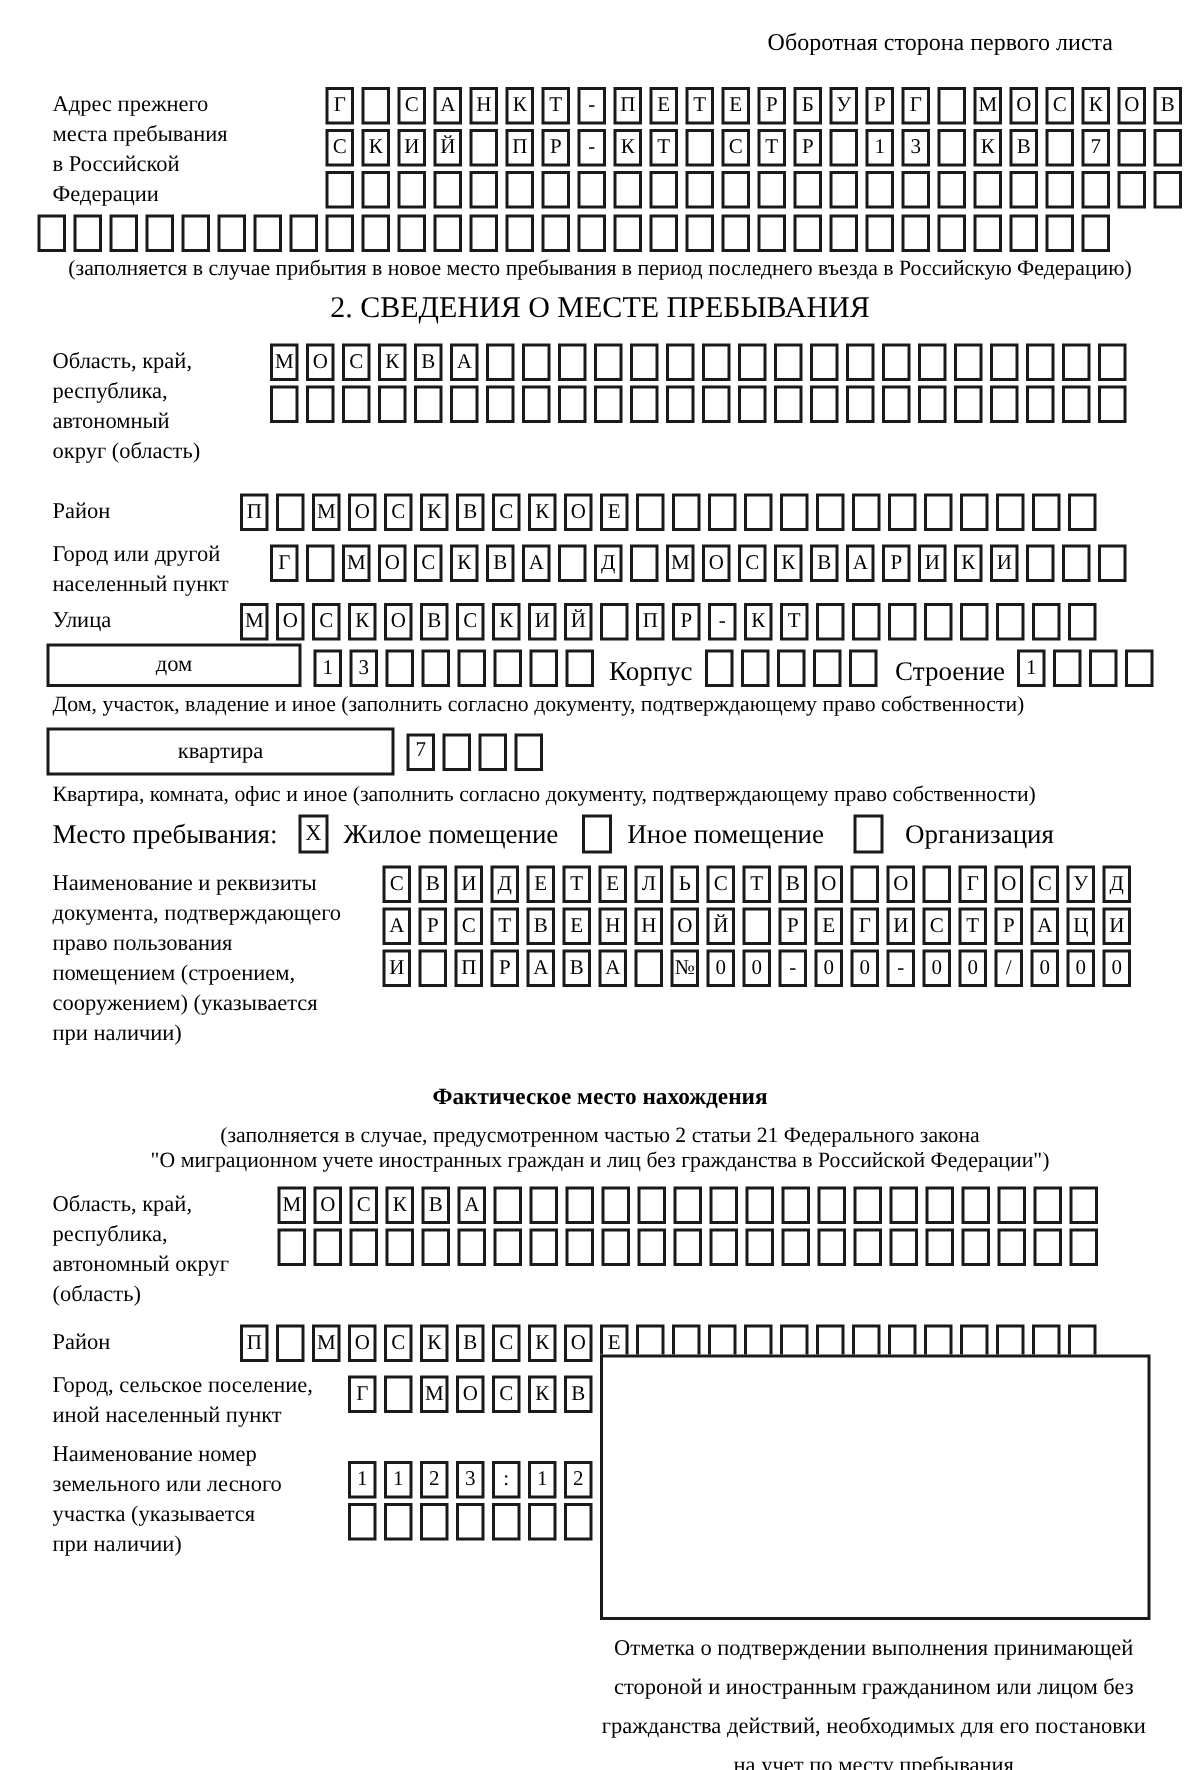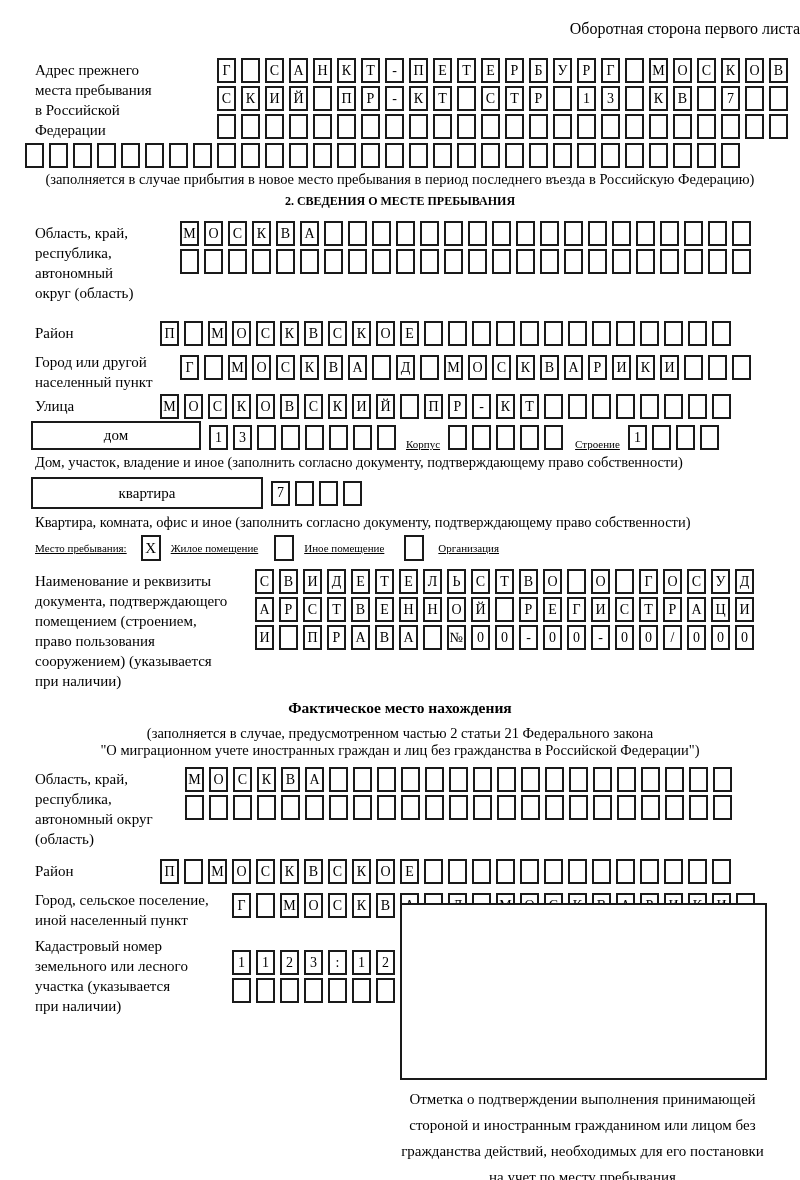--- a/index.html
+++ b/index.html
@@ -3,42 +3,42 @@
 <meta charset="utf-8">
 <style>
   * { margin:0; padding:0; box-sizing:border-box; }
   html,body { background:#fff; }
   .page {
     width:800px; height:1180px; position:relative; overflow:hidden;
     background:#fff; color:#000;
     font-family:"Liberation Serif","DejaVu Serif",serif;
     padding:20px 0 0 25px;
   }
-  .hdr { text-align:right; font-size:16px; }
+  .hdr { text-align:right; padding-right:58px; font-size:16px; }
   .frow { display:flex; align-items:flex-start; }
   .flabel { font-size:15px; line-height:20px; padding-left:10px; flex:0 0 auto; padding-top:2px; }
   .w155 { width:155px; } .w135 { width:135px; } .w230 { width:230px; }
   .w160 { width:160px; } .w207 { width:207px; }
   .cellstack { display:flex; flex-direction:column; gap:3px; }
   .cellrow { display:flex; gap:5px; }
   .cell {
     width:19px; height:25px; flex:0 0 auto;
     border:2px solid #1a1a1a;
     display:inline-flex; align-items:center; justify-content:center;
     font-size:14px; line-height:1;
   }
   .note { font-size:14.5px; text-align:center; width:750px; }
-  .h2 { font-size:12px; font-weight:bold; text-align:center; width:750px; }
+  .h2 { font-size:20px; font-weight:normal; text-align:center; width:750px; }
   .h3 { font-size:15.5px; font-weight:bold; text-align:center; width:750px; }
   .leftnote { font-size:14.5px; padding-left:10px; }
   .bigbox {
     border:2px solid #1a1a1a; height:29px; display:inline-flex;
     align-items:center; justify-content:center; font-size:15px; flex:0 0 auto;
   }
-  .inline-lbl { font-size:11px; padding-top:4px; flex:0 0 auto;text-decoration:underline; }
+  .inline-lbl { font-size:18px; padding-top:4px; flex:0 0 auto; }
   .chk {
     width:20px; height:26px; border:2px solid #1a1a1a; flex:0 0 auto;
     display:inline-flex; align-items:center; justify-content:center; font-size:15px;
   }
   .stamp-group { position:absolute; left:390px; top:903px; width:385px; }
   .stamp-box { border:2px solid #1a1a1a; width:367px; height:177px; margin-left:10px; background:#fff; }
   .stamp-caption { margin-top:6px; font-size:15px; line-height:26px; text-align:center; width:385px; }
 </style>
 </head>
 <body>
@@ -375,22 +375,22 @@
     <div class="chk" style="margin-left:16px;"></div>
     <div class="inline-lbl" style="margin-left:10px; padding-top:0;">Иное помещение</div>
     <div class="chk" style="margin-left:20px;"></div>
     <div class="inline-lbl" style="margin-left:14px; padding-top:0;">Организация</div>
   </div>
 
   <div class="frow" style="margin-top:8px;">
     <div class="flabel w230">
       <div>Наименование и реквизиты</div>
       <div>документа, подтверждающего</div>
+      <div>право пользования</div>
       <div>помещением (строением,</div>
-      <div>право пользования</div>
       <div>сооружением) (указывается</div>
       <div>при наличии)</div>
     </div>
     <div class="cellstack">
       <div class="cellrow">
           <span class="cell">С</span>
           <span class="cell">В</span>
           <span class="cell">И</span>
           <span class="cell">Д</span>
           <span class="cell">Е</span>
@@ -453,21 +453,21 @@
           <span class="cell">0</span>
           <span class="cell">0</span>
           <span class="cell">/</span>
           <span class="cell">0</span>
           <span class="cell">0</span>
           <span class="cell">0</span>
         </div>
     </div>
   </div>
 
-  <div class="h3" style="margin-top:8px;text-align:center;">Фактическое место нахождения</div>
+  <div class="h3" style="margin-top:24px;text-align:center;">Фактическое место нахождения</div>
   <div class="note" style="margin-top:8px;">(заполняется в случае, предусмотренном частью 2 статьи 21 Федерального закона</div>
   <div class="note">"О миграционном учете иностранных граждан и лиц без гражданства в Российской Федерации")</div>
 
   <div class="frow" style="margin-top:8px;">
     <div class="flabel w160">
       <div>Область, край,</div>
       <div>республика,</div>
       <div>автономный округ</div>
       <div>(область)</div>
     </div>
@@ -581,21 +581,21 @@
         <span class="cell">Р</span>
         <span class="cell">И</span>
         <span class="cell">К</span>
         <span class="cell">И</span>
         <span class="cell"></span>
       </div>
   </div>
 
   <div class="frow" style="margin-top:4px;">
     <div class="flabel w207">
-      <div>Кадастровый номер</div>
+      <div>Наименование номер</div>
       <div>земельного или лесного</div>
       <div>участка (указывается</div>
       <div>при наличии)</div>
     </div>
     <div class="cellstack" style="margin-top:16px;">
       <div class="cellrow">
           <span class="cell">1</span>
           <span class="cell">1</span>
           <span class="cell">2</span>
           <span class="cell">3</span>

